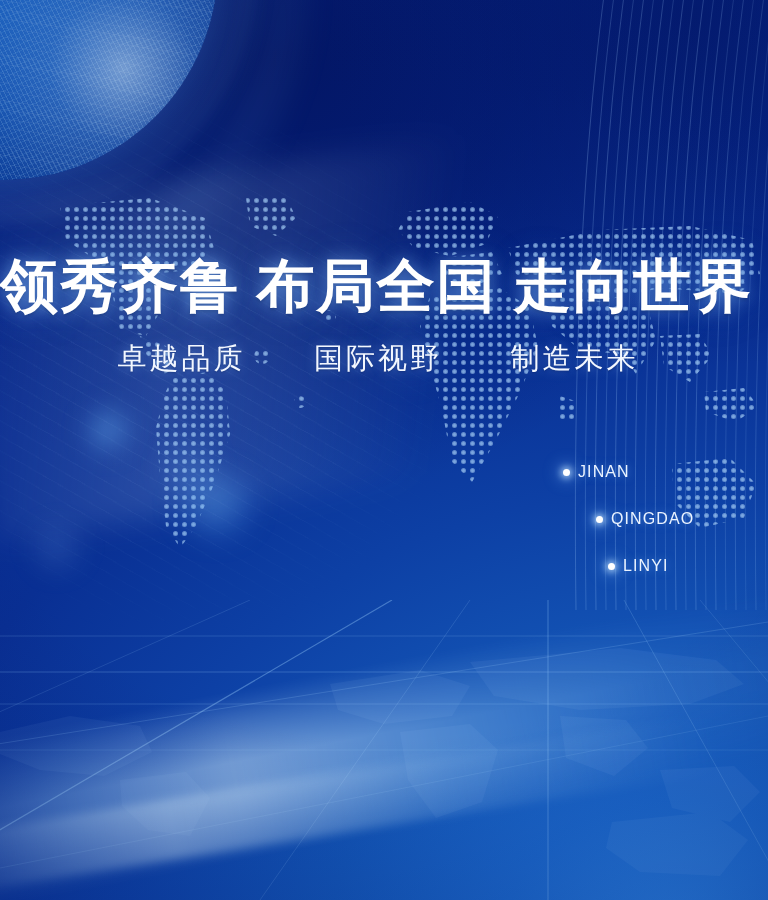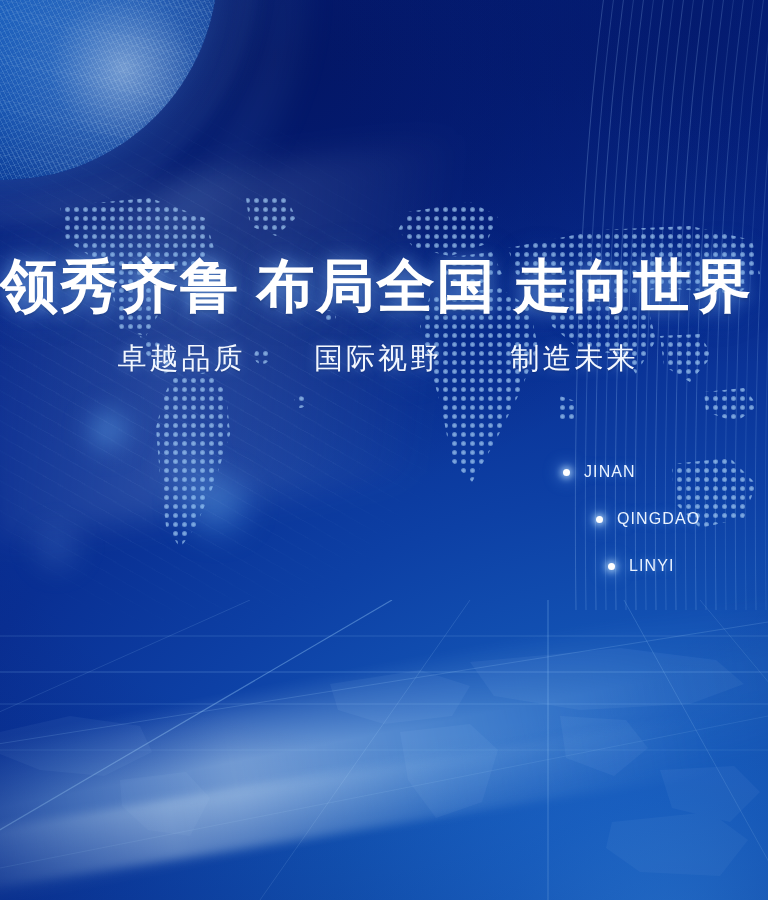--- a/index.html
+++ b/index.html
@@ -188,21 +188,21 @@
 
   
   .city{position:absolute;display:flex;align-items:center;}
   .city .dot{
     width:7px;height:7px;border-radius:50%;
     background:#ffffff;
     box-shadow:0 0 7px 2px rgba(190,225,255,.85), 0 0 16px 5px rgba(120,185,255,.45);
     flex:0 0 auto;
   }
   .city .cname{
-    margin-left:14px;
+    margin-left:8px;
     font-family:"Liberation Sans",sans-serif;
     font-size:16px;
     letter-spacing:1.1px;
     color:#eaf3ff;
     text-shadow:0 0 8px rgba(120,185,255,.55);
     white-space:nowrap;
   }
   #city-jinan{left:563px; top:463px;}
   #city-qingdao{left:596px; top:510px;}
   #city-linyi{left:608px; top:557px;}

